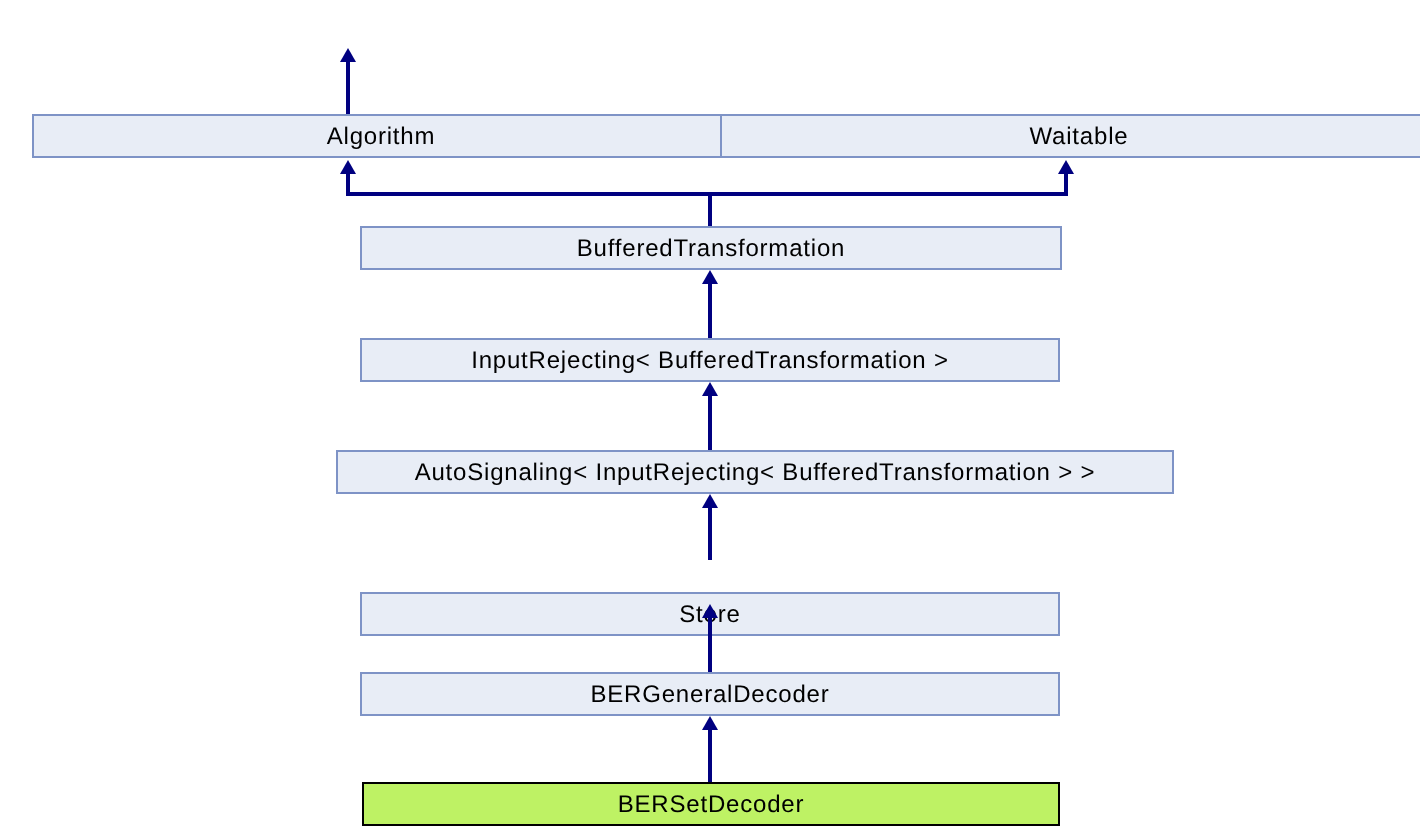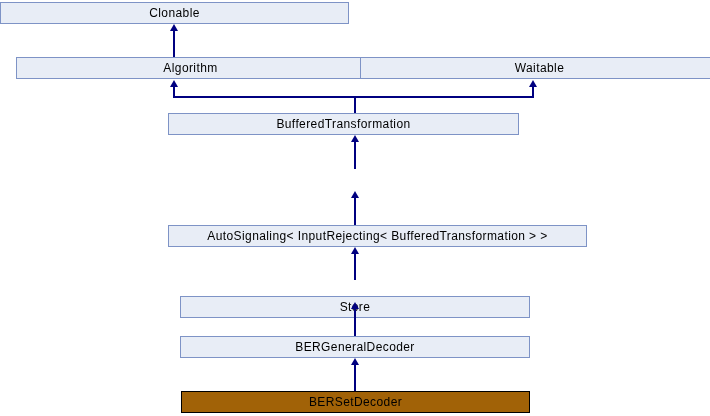--- a/index.html
+++ b/index.html
@@ -20,39 +20,39 @@
     color: #000000;
     font-size: 12px;
     letter-spacing: 0.4px;
     display: flex;
     align-items: center;
     justify-content: center;
     white-space: nowrap;
     cursor: pointer;
   }
   .node.current {
-    background: #a16207;
+    background: #bef264;
     border: 1px solid #000000;
     cursor: default;
   }
   .vline, .hline { position: absolute; background: #000080; }
   .vline { width: 2px; }
   .hline { height: 2px; }
   .arrow {
     position: absolute;
     width: 0; height: 0;
     border-left: 4px solid transparent;
     border-right: 4px solid transparent;
     border-bottom: 7px solid #000080;
   }
   
   #n0 { left: 0px;   top: 2px;   width: 349px; }
   #n1 { left: 16px;   top: 57px;  width: 349px; }
   #n2 { left: 360px; top: 57px;  width: 359px; }
-  #n3 { left: 168px; top: 113px; width: 351px; }
+  #n3 { left: 180px; top: 113px; width: 351px; }
   #n4 { left: 180px; top: 169px; width: 350px; }
   #n5 { left: 168px; top: 225px; width: 419px; }
   #n6 { left: 180px; top: 280px; width: 350px; margin-top: 16px; }
   #n7 { left: 180px; top: 336px; width: 350px; }
   #n8 { left: 181px; top: 391px; width: 349px; }
   
   #a0 { left: 170px; top: 24px; }  #l0 { left: 173px; top: 30px;  height: 27px; }
   #a1 { left: 170px; top: 80px; }  #l1 { left: 173px; top: 86px;  height: 12px; }
   #a2 { left: 529px; top: 80px; }  #l2 { left: 532px; top: 86px;  height: 12px; }
   #lh { left: 173px; top: 96px;  width: 361px; }
@@ -61,24 +61,24 @@
   #a4 { left: 351px; top: 191px; } #l4 { left: 354px; top: 197px; height: 28px; }
   #a5 { left: 351px; top: 247px; } #l5 { left: 354px; top: 253px; height: 27px; }
   #a6 { left: 351px; top: 302px; } #l6 { left: 354px; top: 308px; height: 28px; }
   #a7 { left: 351px; top: 358px; } #l7 { left: 354px; top: 364px; height: 27px; }
 </style>
 </head>
 <body>
 
 <div class="stage">
 
-  <div class="node" id="n0">Clonable</div>
   <div class="node" id="n1">Algorithm</div>
   <div class="node" id="n2">Waitable</div>
   <div class="node" id="n3">BufferedTransformation</div>
+  <div class="node" id="n4">InputRejecting&lt; BufferedTransformation &gt;</div>
   <div class="node" id="n5">AutoSignaling&lt; InputRejecting&lt; BufferedTransformation &gt; &gt;</div>
   <div class="node" id="n6">Store</div>
   <div class="node" id="n7">BERGeneralDecoder</div>
   <div class="node current" id="n8">BERSetDecoder</div>
 
   <div class="arrow" id="a0"></div>
   <div class="vline" id="l0"></div>
 
   <div class="arrow" id="a1"></div>
   <div class="vline" id="l1"></div>

